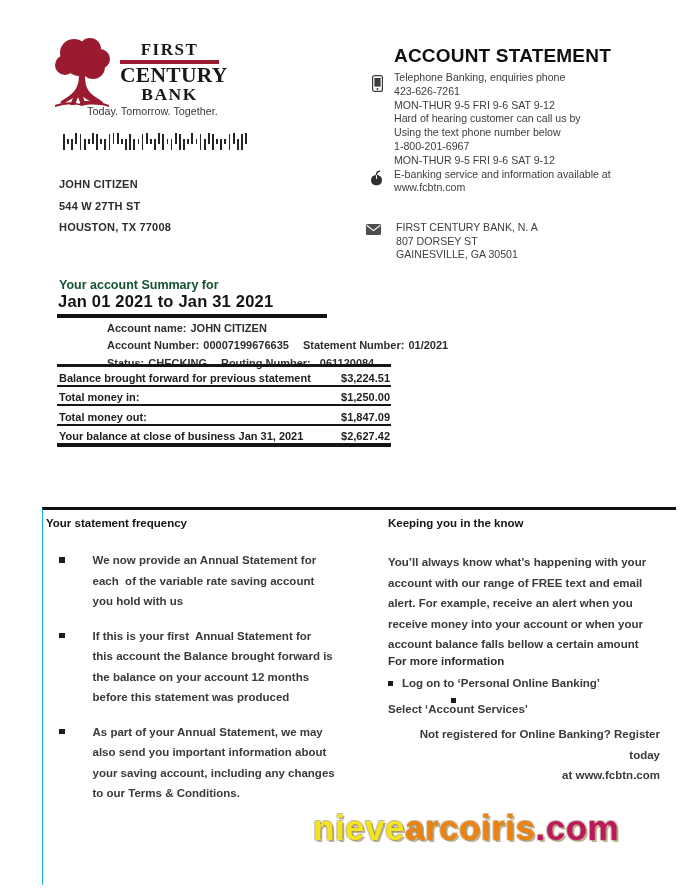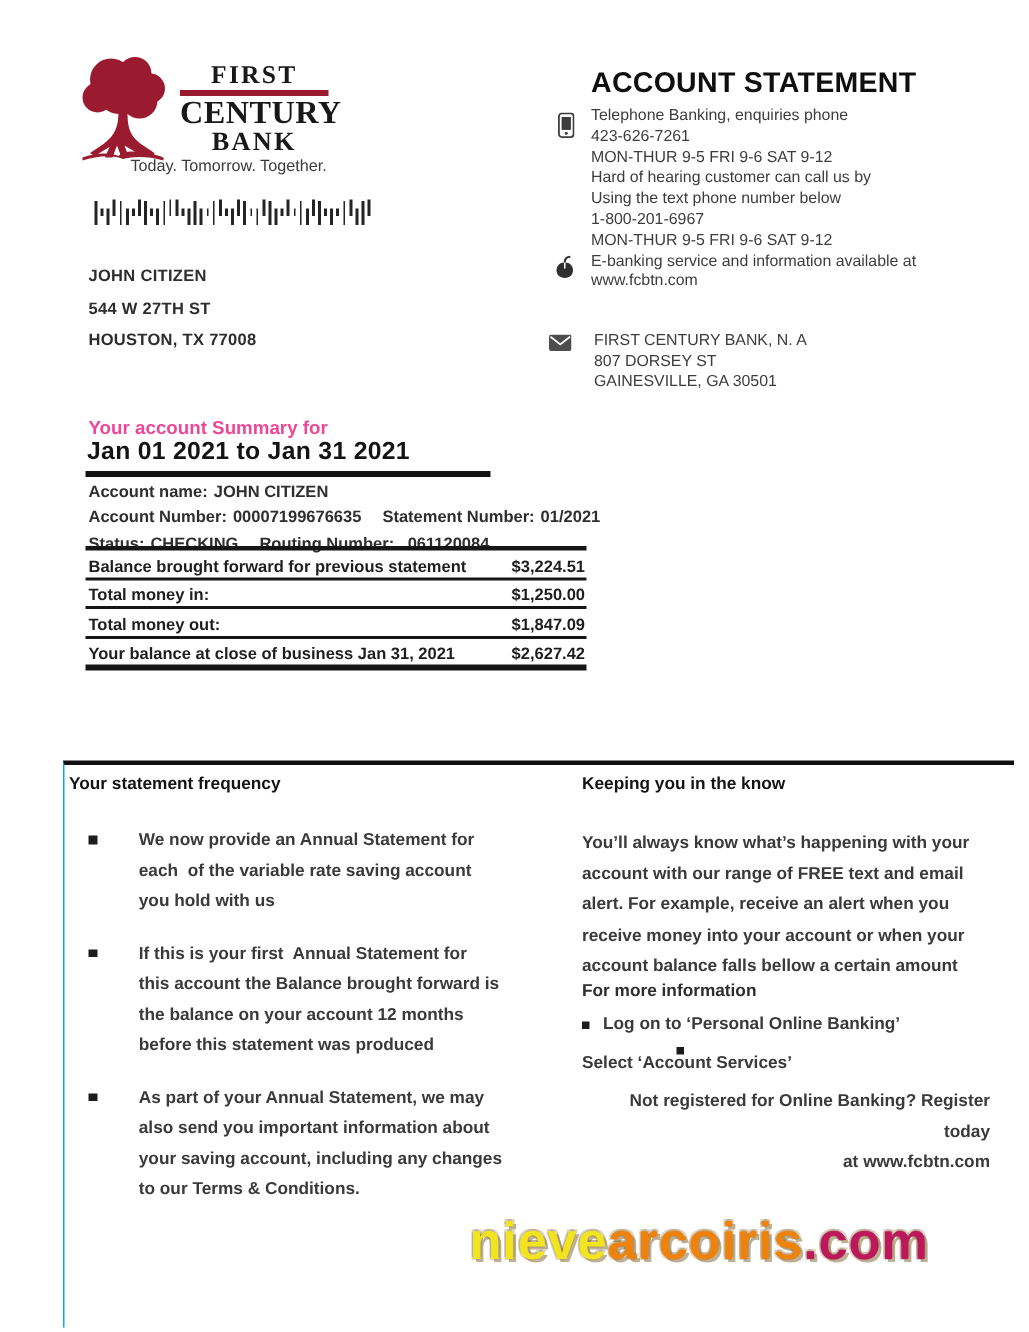--- a/index.html
+++ b/index.html
@@ -27,25 +27,25 @@
   .recipient{position:absolute;left:59px;top:174px;font-size:11px;font-weight:bold;
     color:#2d2d2d;line-height:21.5px;letter-spacing:.2px;}
   
   .stmt-title{position:absolute;left:394px;top:45px;font-size:19px;font-weight:bold;
     color:#0f0f0f;letter-spacing:.2px;white-space:nowrap;}
   .contact{position:absolute;left:394px;top:71px;width:268px;font-size:10.6px;
     line-height:13.8px;color:#3d3d3d;}
   .icon-abs{position:absolute;}
   .bank-addr{position:absolute;left:396px;top:221px;font-size:10.6px;line-height:13.5px;color:#3d3d3d;}
   
-  .sum-h1{position:absolute;left:59px;top:278px;font-size:12.5px;font-weight:bold;color:#ec4899;}
+  .sum-h1{position:absolute;left:59px;top:278px;font-size:12.5px;font-weight:bold;color:#14532d;}
   .sum-h2{position:absolute;left:58px;top:292px;font-size:16.5px;font-weight:bold;color:#141414;letter-spacing:.2px;}
   .sum-underline{position:absolute;left:57px;top:314px;width:270px;height:3.5px;background:#141414;}
   .sum-details{position:absolute;left:59px;top:322px;font-size:11px;color:#2e2e2e;font-weight:bold;}
-  .sum-details .drow{height:17.3px;}
+  .sum-details .drow{height:17.3px;margin-left:48px;}
   .sum-details .lbl{margin-right:4px;}
   .sum-details .pair2{margin-left:14px;}
   .sum-table{position:absolute;left:57px;top:364px;width:334px;border-top:3px solid #161616;}
   .trow{display:flex;justify-content:space-between;align-items:flex-end;height:15.5px;
     border-bottom:2.5px solid #161616;font-size:11px;font-weight:bold;color:#1e1e1e;padding:1px 1px 1px 2px;}
   .trow.last{border-bottom:4px solid #161616;}
   
   .info-box{position:absolute;left:42px;top:507px;width:633px;height:375px;
     border-top:3.5px solid #101010;border-left:1px solid #0ea5e9;}
   .ib-h{position:absolute;top:7px;font-size:11.5px;font-weight:bold;color:#141414;}

